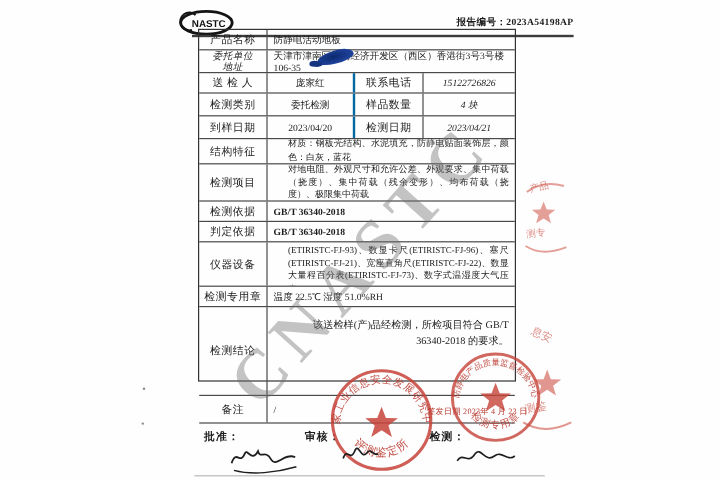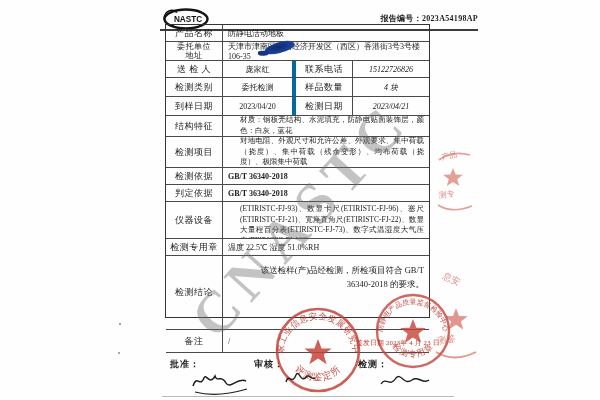--- a/index.html
+++ b/index.html
@@ -1,33 +1,33 @@
 <!DOCTYPE html>
 <html><head>
 <meta charset="utf-8">
 <style>
   * { margin:0; padding:0; box-sizing:border-box; }
   body { background:#ffffff; font-family:"Liberation Serif", serif; }
   .page { position:relative; width:600px; height:400px; background:#fefefe; overflow:hidden; color:#1c1c1c; }
 
   
-  .logo-wrap { position:absolute; left:162px; top:6px; }
+  .logo-wrap { position:absolute; left:148px; top:6px; }
   .report-no { position:absolute; left:340px; top:13px; width:138px; font-size:8px; font-weight:bold; text-align:right; letter-spacing:.3px; }
   .hrule { position:absolute; left:160px; top:29px; width:318px; height:2px; background:#3c3c3c; }
 
   
   .tbl { position:absolute; left:165px; top:24px; width:265px; height:294px; border:1.6px solid #333; background:rgba(255,255,255,0); z-index:2; }
   .row { display:flex; border-bottom:1px solid #4a4a4a; align-items:stretch; }
   .row:last-child { border-bottom:none;font-family:Liberation Mono, monospace; }
   .cell { display:flex; align-items:center; overflow:hidden; }
   .lbl { width:57px; min-width:57px; border-right:1px solid #4a4a4a; justify-content:center; text-align:center; font-size:9px; letter-spacing:.5px; line-height:1.15; }
   .lbl.small { font-size:8px; }
-  .lbl .wrapbox { display:inline-block; width:40px; }
+  .lbl .wrapbox { display:inline-block; width:40px;font-style:italic; }
   .val { flex:1; font-size:8px; padding:0 5px; }
-  .v1 { width:73px; min-width:73px; border-right:4px solid #0369a1; justify-content:center; font-size:8px; text-align:center; }
+  .v1 { width:73px; min-width:73px; border-right:2px solid #0369a1; justify-content:center; font-size:8px; text-align:center; }
   .l2 { width:57px; min-width:57px; border-right:1px solid #4a4a4a; justify-content:center; font-size:9px; letter-spacing:.5px; text-align:center; }
   .v2 { flex:1; justify-content:center; font-size:8px; text-align:center;font-style:italic; }
   .multiline { font-size:7.5px; line-height:1.45; align-items:center; text-align:justify;margin-left:12px; }
   .top-align { align-items:flex-start; padding-top:4px; }
   .concl-text { display:block; text-indent:26px; font-size:8.5px; line-height:1.6; padding-top:4px;text-align:right; }
 
   
   .signrow { position:relative; flex:1; font-size:9px; }
   .signlabel { position:absolute; top:5px; font-weight:bold; letter-spacing:1px; }
   .sig { position:absolute; z-index:8; }

